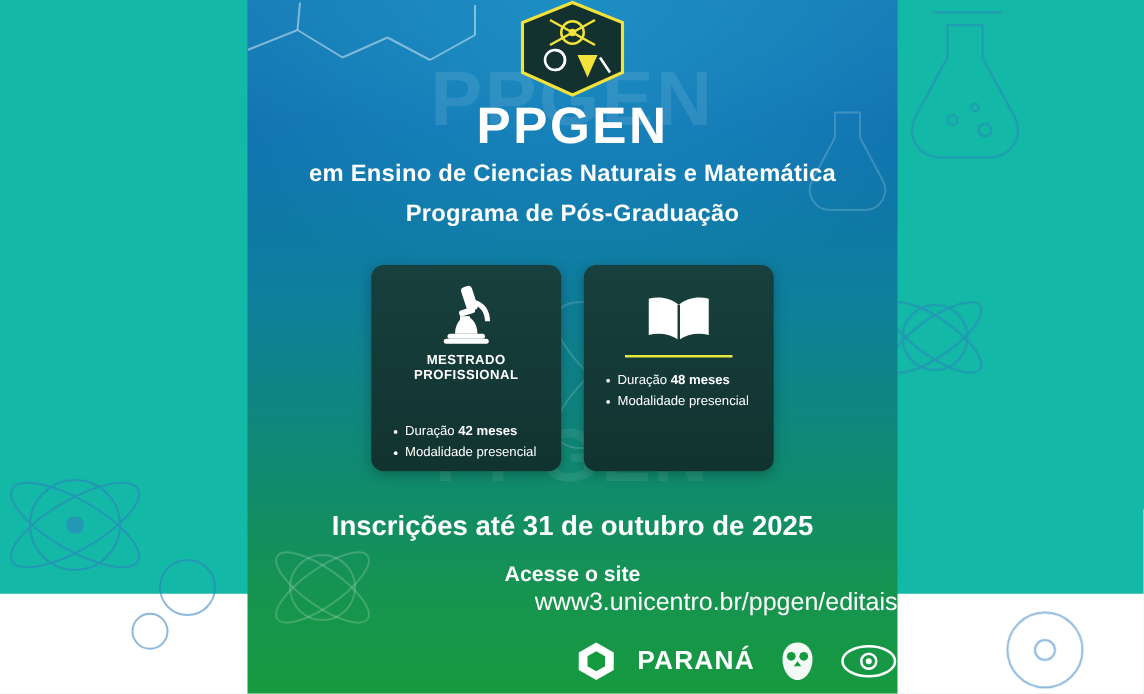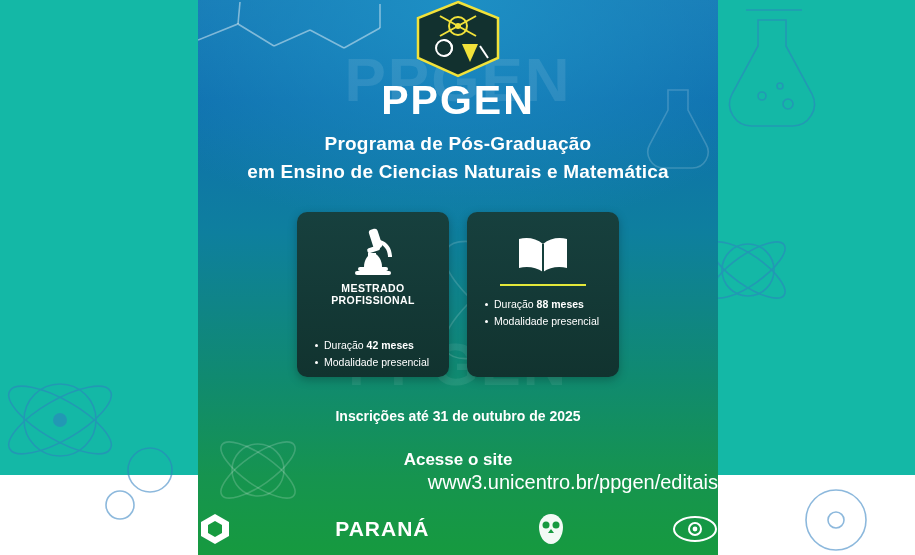--- a/index.html
+++ b/index.html
@@ -153,21 +153,21 @@
   }
   .card-list b { font-weight: bold; }
 
   
   #deadline {
     position: absolute;
     top: 408px;
     left: 0; right: 0;
     text-align: center;
     color: #ffffff;
-    font-size: 14px;
+    font-size: 22px;
     font-weight: bold;
   }
   #access-label {
     position: absolute;
     top: 450px;
     left: 0; right: 0;
     text-align: center;
     color: #ffffff;
     font-size: 17px;
     font-weight: bold;
@@ -182,21 +182,21 @@
   }
 
   
   #footer {
     position: absolute;
     bottom: 0;
     left: 0; right: 0;
     height: 52px;
     display: flex;
     align-items: center;
-    justify-content: space-between;
+    justify-content: flex-end;
     gap: 16px;
   }
   #parana-text {
     color: #ffffff;
     font-size: 21px;
     font-weight: bold;
     letter-spacing: 1px;
   }
   .footer-mark { display: flex; align-items: center; }
 </style>
@@ -264,22 +264,22 @@
         <path d="M66 16 L30 36" stroke="#f2e23a" stroke-width="2"></path>
         <path d="M26 48 a8 8 0 1 0 16 0 a8 8 0 1 0 -16 0" fill="none" stroke="#ffffff" stroke-width="2"></path>
         <path d="M34 40 a8 8 0 1 1 0 16" fill="none" stroke="#ffffff" stroke-width="2"></path>
         <path d="M52 44 L60 62 L68 44 Z" fill="#f2e23a"></path>
         <path d="M70 46 L78 58" stroke="#ffffff" stroke-width="2"></path>
       </g>
     </svg>
 
     <div id="title-block">
       <div id="main-title">PPGEN</div>
+      <div id="sub2">em Ensino de Ciencias Naturais e Matemática</div>
       <div id="sub1">Programa de Pós-Graduação</div>
-      <div id="sub2">em Ensino de Ciencias Naturais e Matemática</div>
     </div>
 
     <div id="cards">
 
       <div class="card">
         <div class="card-icon">
           <svg width="46" height="50" viewBox="0 0 46 50">
             <g fill="#ffffff">
               <rect x="21" y="3" width="9" height="20" rx="3" transform="rotate(-18 25 13)"></rect>
               <rect x="17" y="21" width="13" height="5" rx="2" transform="rotate(-18 23 23)"></rect>
@@ -309,21 +309,21 @@
             <g fill="#ffffff">
               <path d="M27 10 C20 4 11 3 3 5 L3 34 C11 32 20 33 27 38 Z"></path>
               <path d="M27 10 C34 4 43 3 51 5 L51 34 C43 32 34 33 27 38 Z"></path>
             </g>
             <path d="M27 10 L27 38" stroke="#15403c" stroke-width="2" fill="none"></path>
           </svg>
         </div>
         <div class="card-rule"></div>
         <ul class="card-list">
           <li>
-            <span>Duração </span><b>88 meses</b>
+            <span>Duração </span><b>48 meses</b>
           </li>
           <li>
             <span>Modalidade presencial</span>
           </li>
         </ul>
       </div>
 
     </div>
 
     <div id="deadline">

